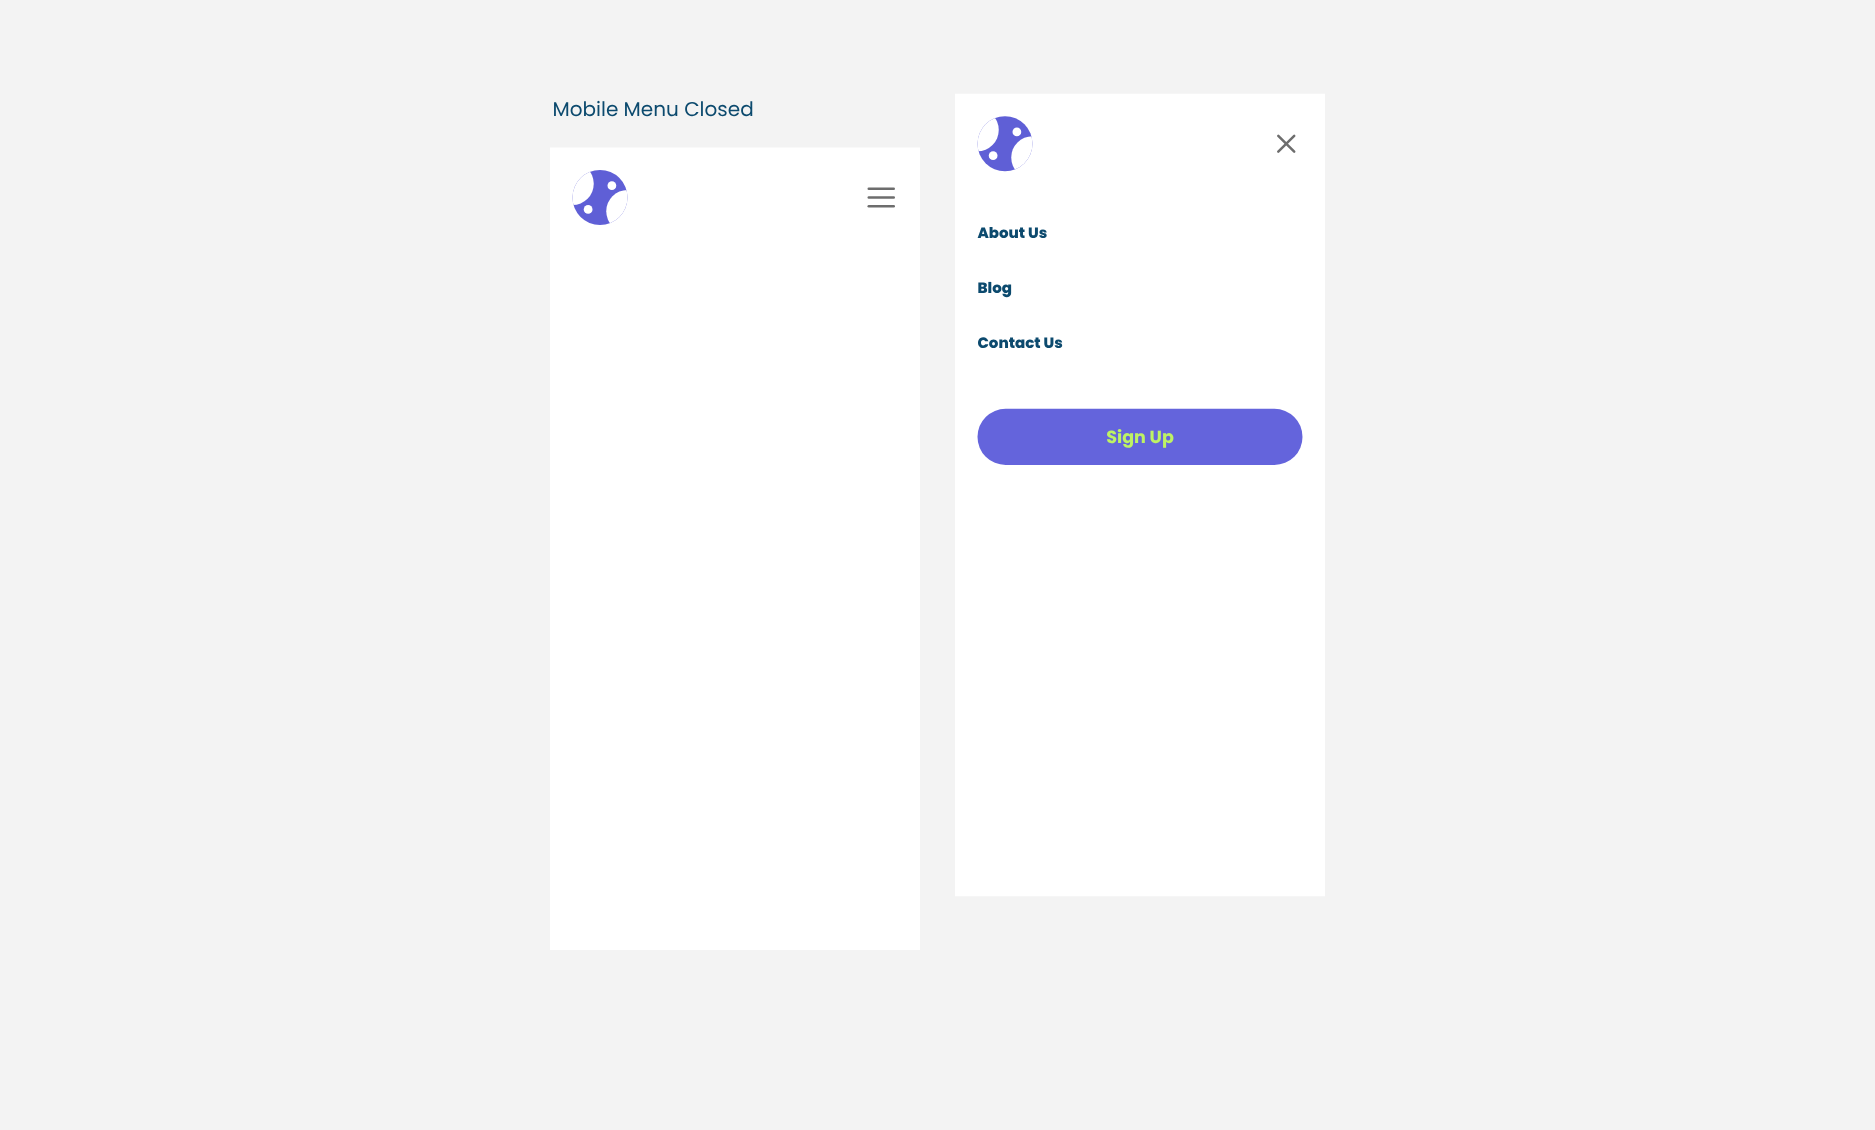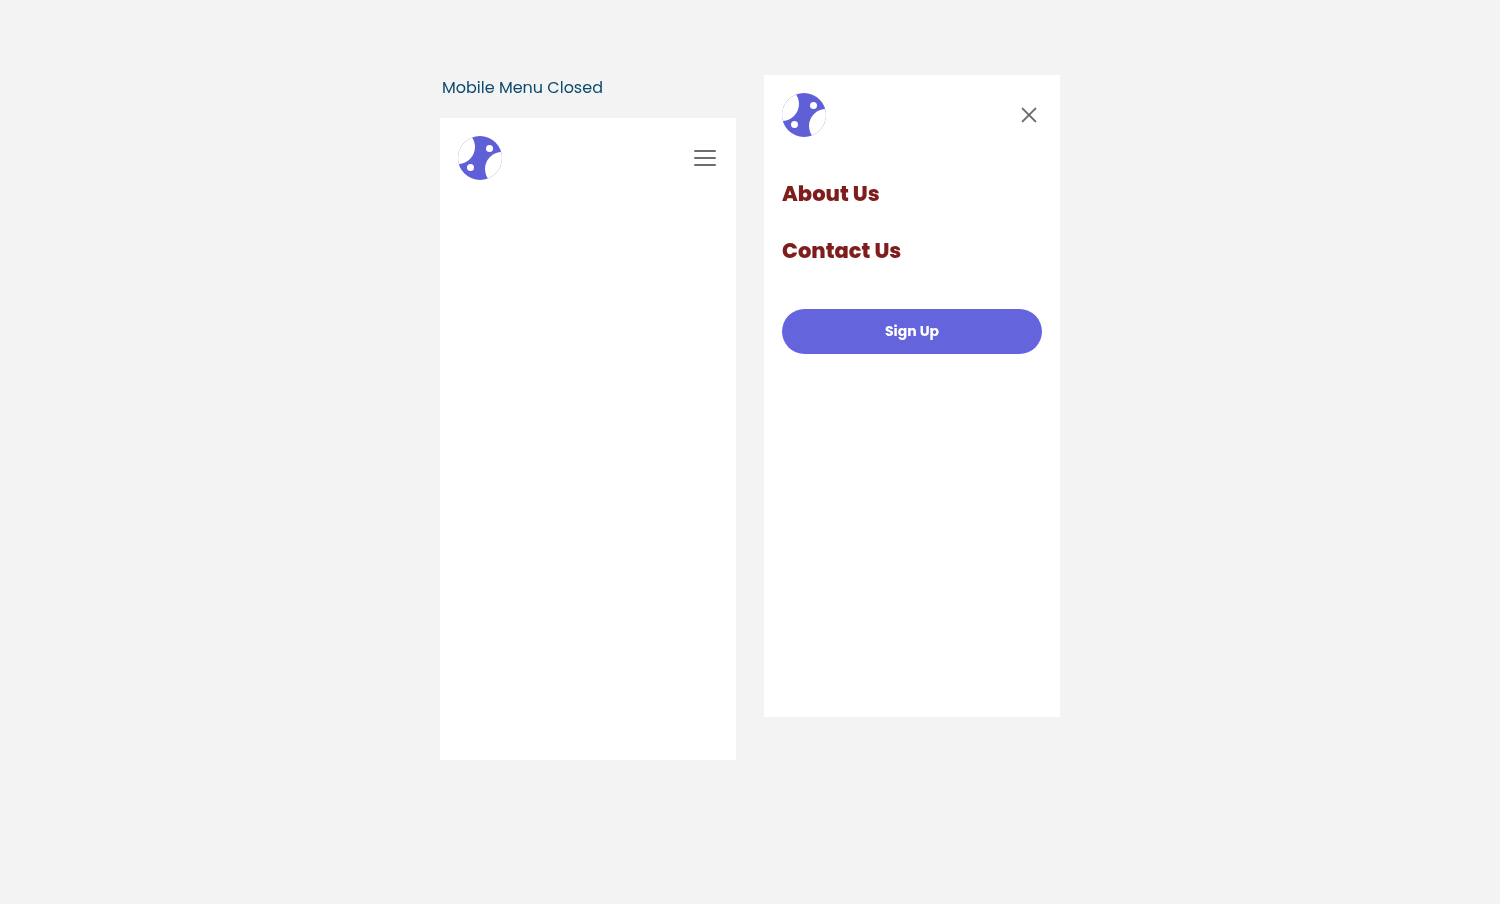--- a/index.html
+++ b/index.html
@@ -100,30 +100,30 @@
   background: #6d6d6d;
   border-radius: 1px;
 }
 .close-x::before { transform: translate(-50%,-50%) rotate(45deg); }
 .close-x::after  { transform: translate(-50%,-50%) rotate(-45deg); }
 .menu {
   padding-top: 28px;
 }
 .menu-item {
   font-weight: 800;
-  font-size: 21px;
-  color: #7f1d1d;
+  font-size: 12px;
+  color: #0c4a6e;
   padding: 13px 0;
   cursor: pointer;
 }
 .signup {
   margin-top: 30px;
   width: 100%;
   background: #6464dc;
-  color: #ffffff;
+  color: #bef264;
   text-align: center;
   padding: 12px 0;
   border-radius: 26px;
   font-weight: 700;
   font-size: 14px;
   cursor: pointer;
 }
 </style>
 </head>
 <body>
@@ -153,17 +153,18 @@
       <div class="logo">
         <span class="dot1"></span>
           <span class="dot2"></span>
       </div>
       <div class="iconbtn">
         <div class="close-x"></div>
       </div>
     </div>
     <div class="menu">
       <div class="menu-item">About Us</div>
+      <div class="menu-item">Blog</div>
       <div class="menu-item">Contact Us</div>
       <div class="signup">Sign Up</div>
     </div>
   </div>
 </div>
 
 </body></html>

